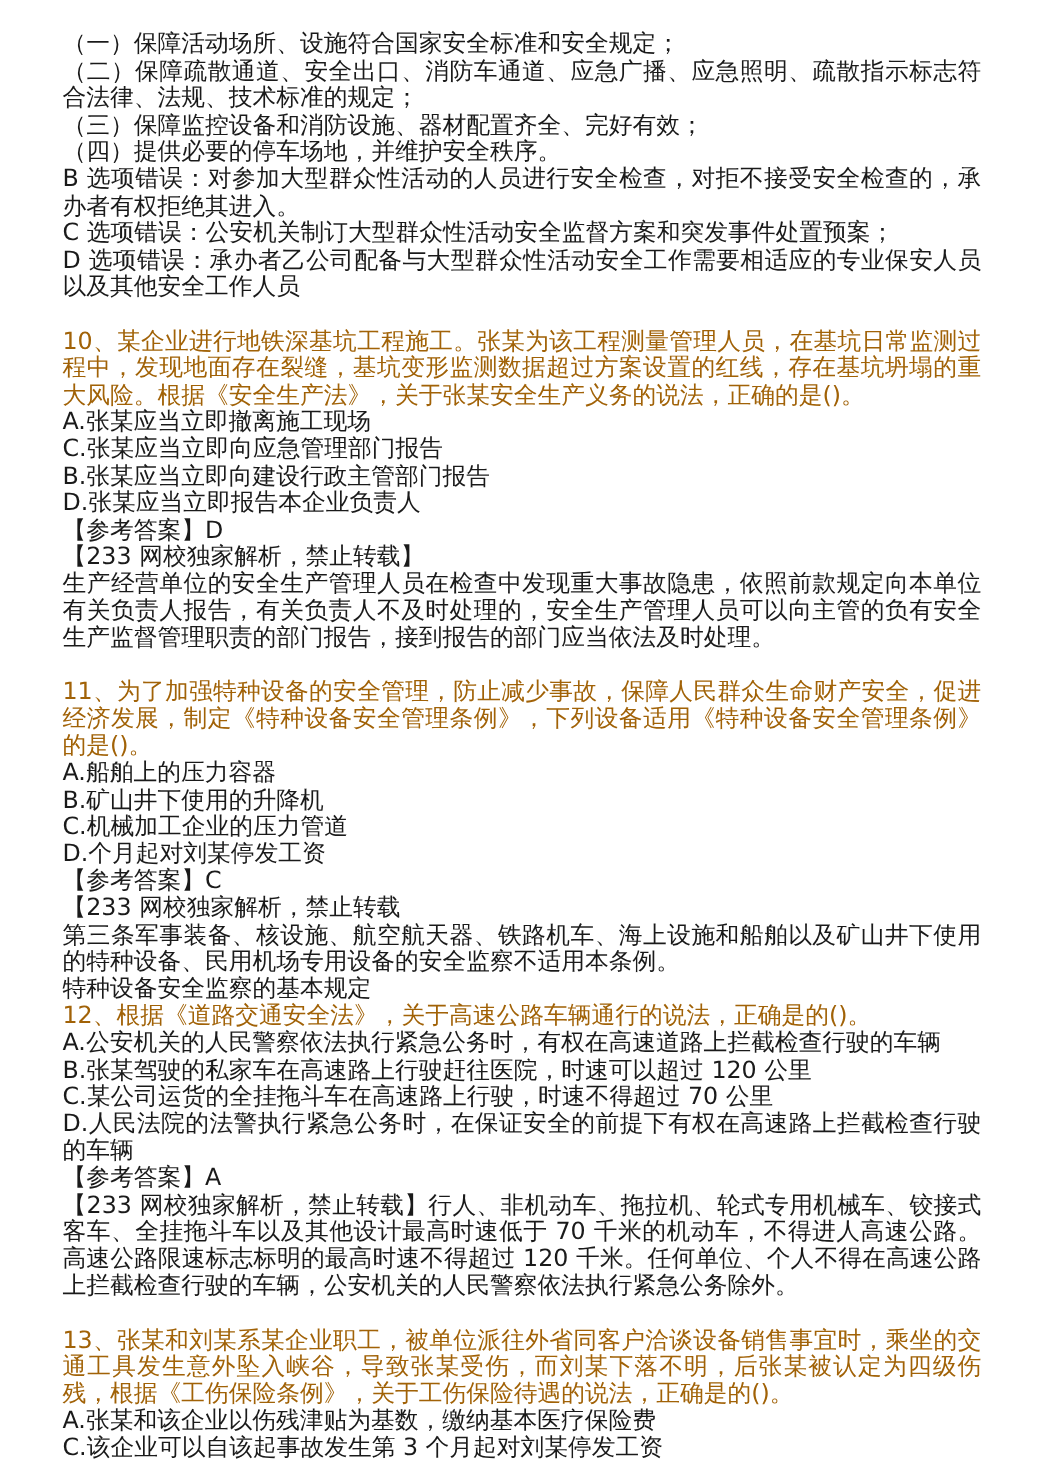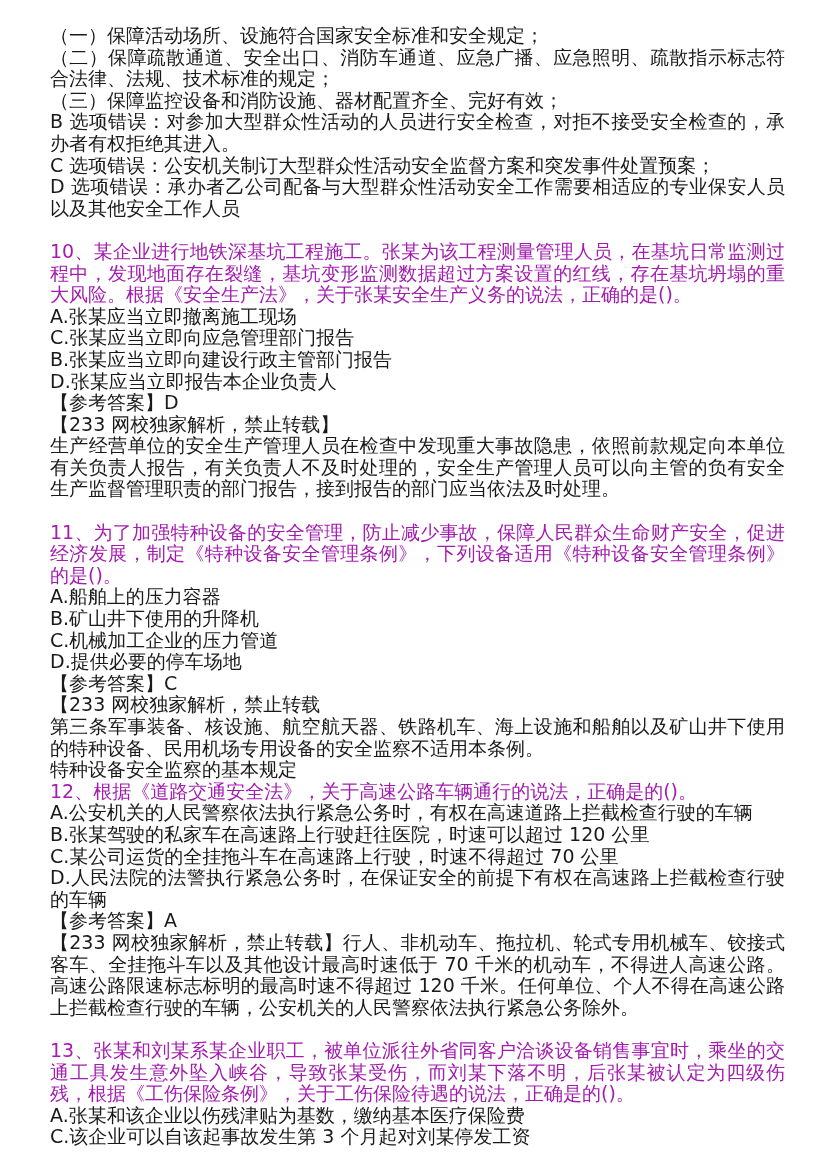--- a/index.html
+++ b/index.html
@@ -4,32 +4,33 @@
 <style>
   html, body { margin: 0; padding: 0; background: #ffffff; }
   body { width: 830px; height: 1175px; overflow: hidden; position: relative; }
   .page {
     position: absolute; left: 50px; top: 25px; width: 735px;
     font-family: "DejaVu Sans", "Liberation Sans", sans-serif;
     font-size: 19px; line-height: 21.6px; color: #1a1a1a;
     text-align: justify;
   }
   .line { margin: 0; padding: 0; }
-  .blue { color: #a21caf; }
+  .blue { color: #a16207; }
   .gap { height: 21.6px; }
 </style>
 </head>
 <body>
 
 <div class="page">
 
   <div>
     <p class="line">（一）保障活动场所、设施符合国家安全标准和安全规定；</p>
     <p class="line">（二）保障疏散通道、安全出口、消防车通道、应急广播、应急照明、疏散指示标志符合法律、法规、技术标准的规定；</p>
     <p class="line">（三）保障监控设备和消防设施、器材配置齐全、完好有效；</p>
+    <p class="line">（四）提供必要的停车场地，并维护安全秩序。</p>
     <p class="line">B 选项错误：对参加大型群众性活动的人员进行安全检查，对拒不接受安全检查的，承办者有权拒绝其进入。</p>
     <p class="line">C 选项错误：公安机关制订大型群众性活动安全监督方案和突发事件处置预案；</p>
     <p class="line">D 选项错误：承办者乙公司配备与大型群众性活动安全工作需要相适应的专业保安人员以及其他安全工作人员</p>
   </div>
 
   <div class="gap"></div>
 
   <div>
     <p class="line blue">10、某企业进行地铁深基坑工程施工。张某为该工程测量管理人员，在基坑日常监测过程中，发现地面存在裂缝，基坑变形监测数据超过方案设置的红线，存在基坑坍塌的重大风险。根据《安全生产法》，关于张某安全生产义务的说法，正确的是()。</p>
     <p class="line">A.张某应当立即撤离施工现场</p>
@@ -41,21 +42,21 @@
     <p class="line">生产经营单位的安全生产管理人员在检查中发现重大事故隐患，依照前款规定向本单位有关负责人报告，有关负责人不及时处理的，安全生产管理人员可以向主管的负有安全生产监督管理职责的部门报告，接到报告的部门应当依法及时处理。</p>
   </div>
 
   <div class="gap"></div>
 
   <div>
     <p class="line blue">11、为了加强特种设备的安全管理，防止减少事故，保障人民群众生命财产安全，促进经济发展，制定《特种设备安全管理条例》，下列设备适用《特种设备安全管理条例》的是()。</p>
     <p class="line">A.船舶上的压力容器</p>
     <p class="line">B.矿山井下使用的升降机</p>
     <p class="line">C.机械加工企业的压力管道</p>
-    <p class="line">D.提供必要的停车场地</p>
+    <p class="line">D.个月起对刘某停发工资</p>
     <p class="line">【参考答案】C</p>
     <p class="line">【233 网校独家解析，禁止转载</p>
     <p class="line">第三条军事装备、核设施、航空航天器、铁路机车、海上设施和船舶以及矿山井下使用的特种设备、民用机场专用设备的安全监察不适用本条例。</p>
     <p class="line">特种设备安全监察的基本规定</p>
   </div>
 
   <div>
     <p class="line blue">12、根据《道路交通安全法》，关于高速公路车辆通行的说法，正确是的()。</p>
     <p class="line">A.公安机关的人民警察依法执行紧急公务时，有权在高速道路上拦截检查行驶的车辆</p>
     <p class="line">B.张某驾驶的私家车在高速路上行驶赶往医院，时速可以超过 120 公里</p>

